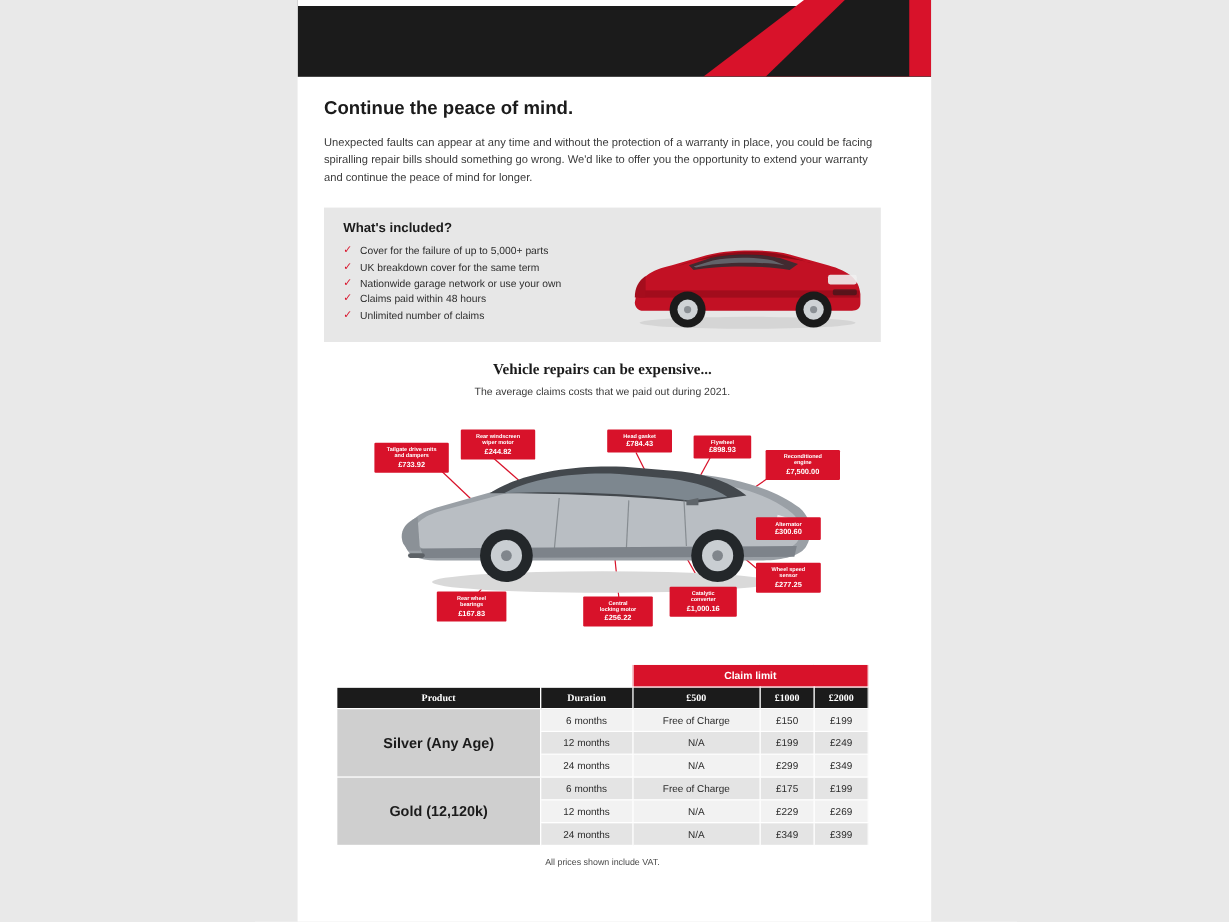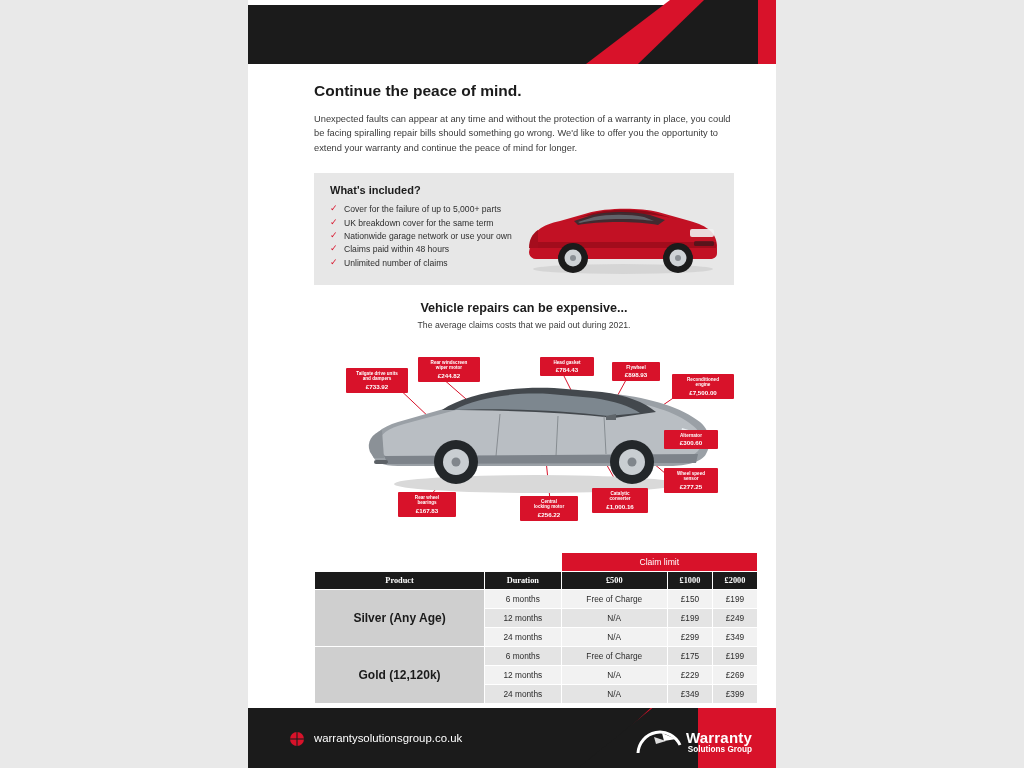--- a/index.html
+++ b/index.html
@@ -38,21 +38,21 @@
     background: #1b1b1b;
     clip-path: polygon(55% 0, 100% 0, 100% 100%, 0% 100%);
   }
   .hdr h1 {
     position: absolute; left: 42px; top: 22px;
     margin: 0;
     font-size: 19px; font-weight: bold; color: #ffffff;
     letter-spacing: 0.1px;
   }
   
-  .body-wrap { padding: 18px 42px 0 66px; }
+  .body-wrap { padding: 18px 42px 0 22px; }
   h2.sub {
     margin: 0 0 12px 0;
     font-size: 15.5px; font-weight: bold; color: #1b1b1b;
   }
   p.intro {
     margin: 0;
     font-size: 9.3px; line-height: 1.55; color: #3a3a3a;
     max-width: 470px;
   }
   
@@ -79,21 +79,21 @@
     color: #d8122a; font-size: 9px;
   }
   
   .suv {
     position: absolute; right: 6px; bottom: 8px;
     width: 210px; height: 92px;
   }
   
   .repairs { margin-top: 16px; text-align: center; }
   .repairs h3 {
-    margin: 0; font-size: 12.6px; font-weight: bold; color: #1b1b1b;
+    margin: 0; font-size: 12.6px; font-weight: bold; color: #1b1b1b; font-family: Liberation Serif, serif;
   }
   .repairs p.cap {
     margin: 5px 0 0 0; font-size: 8.7px; color: #3a3a3a;
   }
   .diagram {
     position: relative;
     width: 444px; height: 212px;
     margin: 6px auto 0 auto;
   }
   .car-svg { position: absolute; left: 0; top: 0; }
@@ -121,21 +121,21 @@
     margin: 0 auto;
     width: 444px;
     font-size: 8.3px;
   }
   table.warranty td, table.warranty th {
     border: 1px solid #ffffff;
     padding: 4px 2px;
     text-align: center;
   }
   .claim-head {
-    background: #d8122a; color: #fff; font-weight: normal; font-size: 8.6px; margin-left: 32px;
+    background: #d8122a; color: #fff; font-weight: bold; font-size: 8.6px; margin-left: 32px;
   }
   .claim-blank { background: #ffffff; border: none !important; }
   .col-head {
     background: #1b1b1b; color: #ffffff; font-weight: bold; font-size: 8.3px; font-family: Liberation Serif, serif;
   }
   .prod-cell {
     background: #cfcfcf; color: #1b1b1b; font-weight: bold; font-size: 12px;
   }
   .cell-a { background: #f2f2f2; color: #2b2b2b; }
   .cell-b { background: #e4e4e4; color: #2b2b2b; }
@@ -388,29 +388,14 @@
           <td class="cell-b">£349</td>
           <td class="cell-b">£399</td>
         </tr>
       </tbody>
         </table>
 
       <p class="vat">All prices shown include VAT.</p>
     </div>
   </div>
 
-  <div class="footer">
-    <div class="redwedge"></div>
-    <div class="blackwedge"></div>
-    <div class="globe"></div>
-    <div class="url">warrantysolutionsgroup.co.uk</div>
-    <div class="logo">
-      <svg class="swoosh" viewBox="0 0 46 34">
-        <path d="M2 30 A22 22 0 0 1 44 22" fill="none" stroke="#ffffff" stroke-width="3"></path>
-        <path d="M26 10 L40 16 L28 18 Z" fill="#ffffff"></path>
-        <path d="M18 14 L30 18 L20 21 Z" fill="#ffffff" opacity=".85"></path>
-      </svg>
-      <div class="w1">Warranty</div>
-      <div class="w2">Solutions Group</div>
-    </div>
-  </div>
 
 </div>
 
 </body></html>

